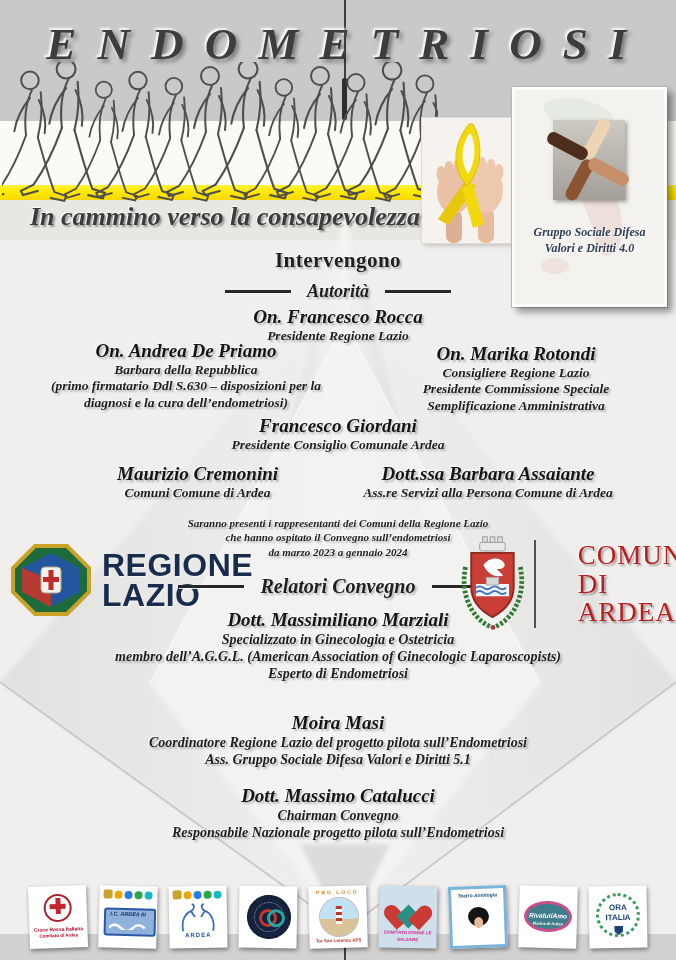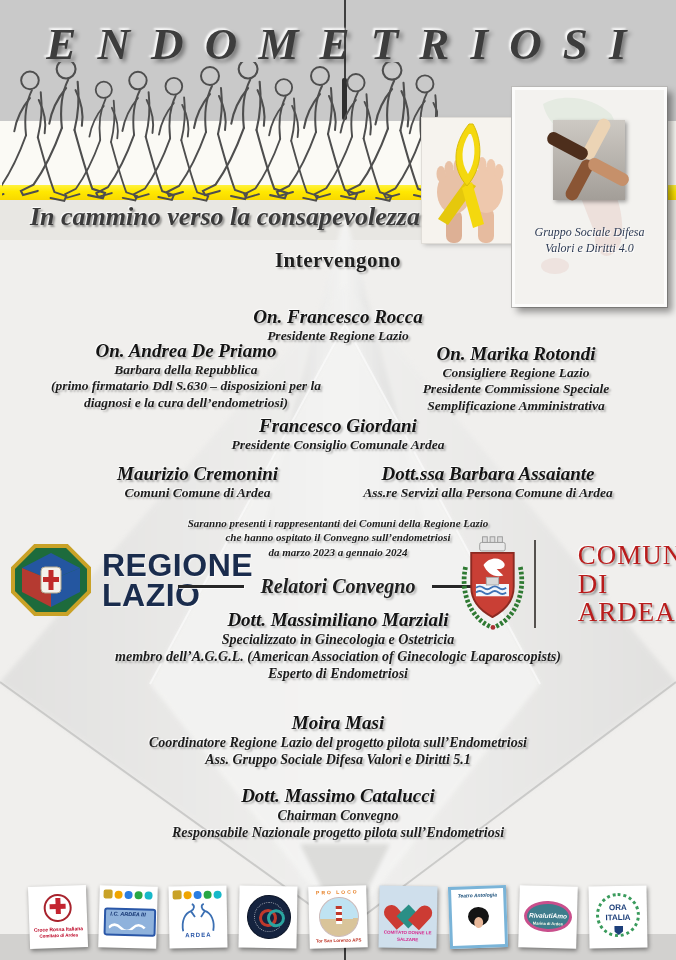--- a/index.html
+++ b/index.html
@@ -34,21 +34,21 @@
               border:3px solid #fcfcfb;box-shadow:5px 5px 7px rgba(0,0,0,.4),0 0 0 1px #bdbcba;}
   .italy{position:absolute;left:0;top:0;opacity:.5;}
   .pinwheel{position:absolute;left:38px;top:30px;width:72px;height:80px;
             background:linear-gradient(#cdc9c3,#a39e98);box-shadow:2px 2px 4px rgba(0,0,0,.35);}
   .arm{position:absolute;width:13px;height:44px;border-radius:6px;}
   .a1{left:37px;top:-3px;transform:rotate(28deg);background:#ecd4b5;}
   .a2{left:8px;top:4px;transform:rotate(118deg);background:#4d2e1c;}
   .a3{left:20px;top:38px;transform:rotate(208deg);background:#8a5534;}
   .a4{left:49px;top:30px;transform:rotate(298deg);background:#c6906a;}
   .gruppo-caption{position:absolute;left:0;top:134px;width:100%;text-align:center;
-                  font-style:italic;font-weight:400;font-size:12px;line-height:1.35;color:#2e3c55;
+                  font-style:italic;font-weight:700;font-size:12px;line-height:1.35;color:#2e3c55;
                   text-shadow:1px 1px 0 rgba(255,255,255,.9);}
   
   .emb{text-shadow:-1px -1px 1px rgba(255,255,255,.95),2px 2px 2px rgba(0,0,0,.25);}
   .ctr{position:absolute;left:0;width:676px;text-align:center;}
   .blk{position:absolute;text-align:center;}
   .h-inter{top:248px;font-weight:700;font-size:21px;color:#1f1f1f;letter-spacing:.5px;}
   .h-row{display:flex;align-items:center;justify-content:center;}
   .hline{display:inline-block;width:66px;height:3px;background:#272727;margin:0 16px;
          box-shadow:1px 1px 0 rgba(255,255,255,.85);}
   .h-ita{font-style:italic;font-weight:700;font-size:18px;color:#1f1f1f;}
@@ -212,20 +212,25 @@
     <div class="gruppo-caption">
       <span style="display:block">Gruppo Sociale Difesa</span>
       <span style="display:block">Valori e Diritti 4.0</span>
     </div>
   </div>
 
   <div class="slogan">In cammino verso la consapevolezza</div>
 
   <div class="ctr h-inter emb">Intervengono</div>
 
+  <div class="ctr h-row" style="top:281px">
+    <span class="hline"></span>
+    <span class="h-ita emb">Autorità</span>
+    <span class="hline"></span>
+  </div>
 
   <div class="ctr" style="top:306px">
     <div class="name emb">On. Francesco Rocca</div>
     <div class="role emb">Presidente Regione Lazio</div>
   </div>
 
   <div class="blk" style="left:16px;width:340px;top:340px">
     <div class="name emb">On. Andrea De Priamo</div>
     <div class="role emb">Barbara della Repubblica</div>
     <div class="role emb">(primo firmatario Ddl S.630 – disposizioni per la</div>

